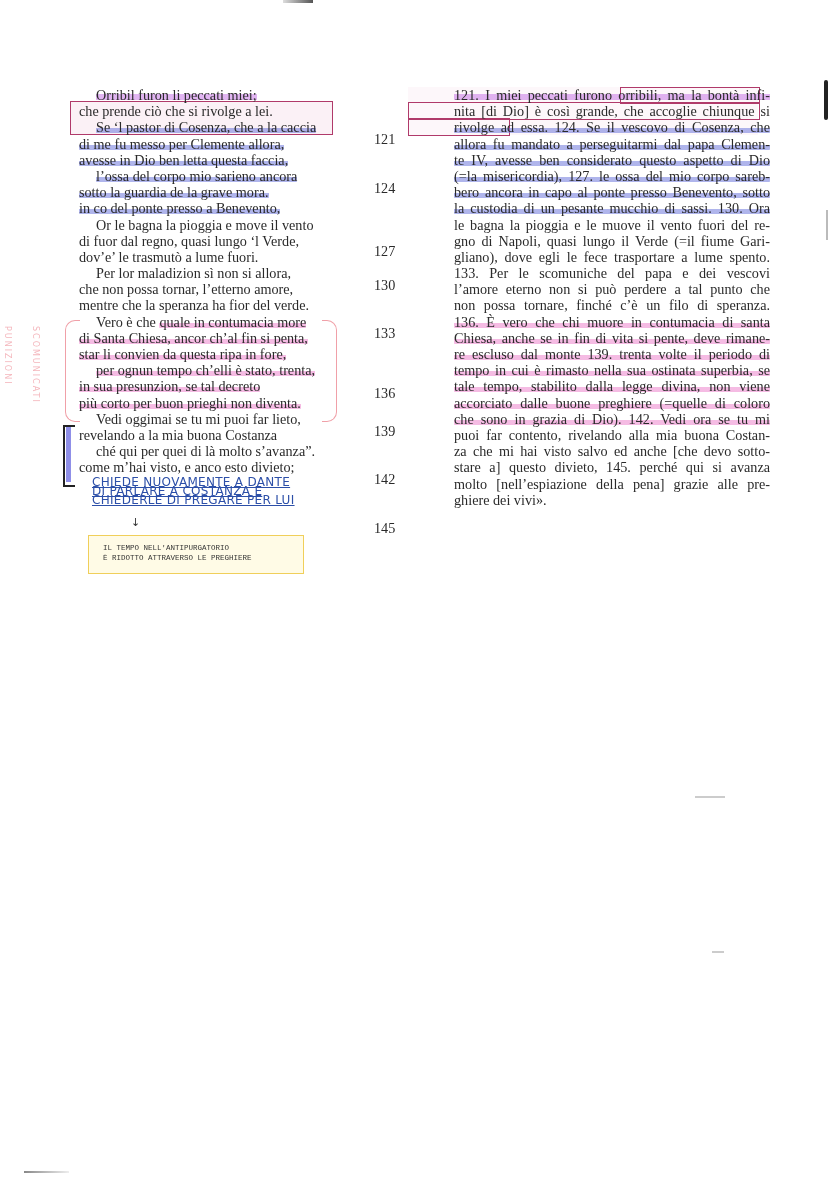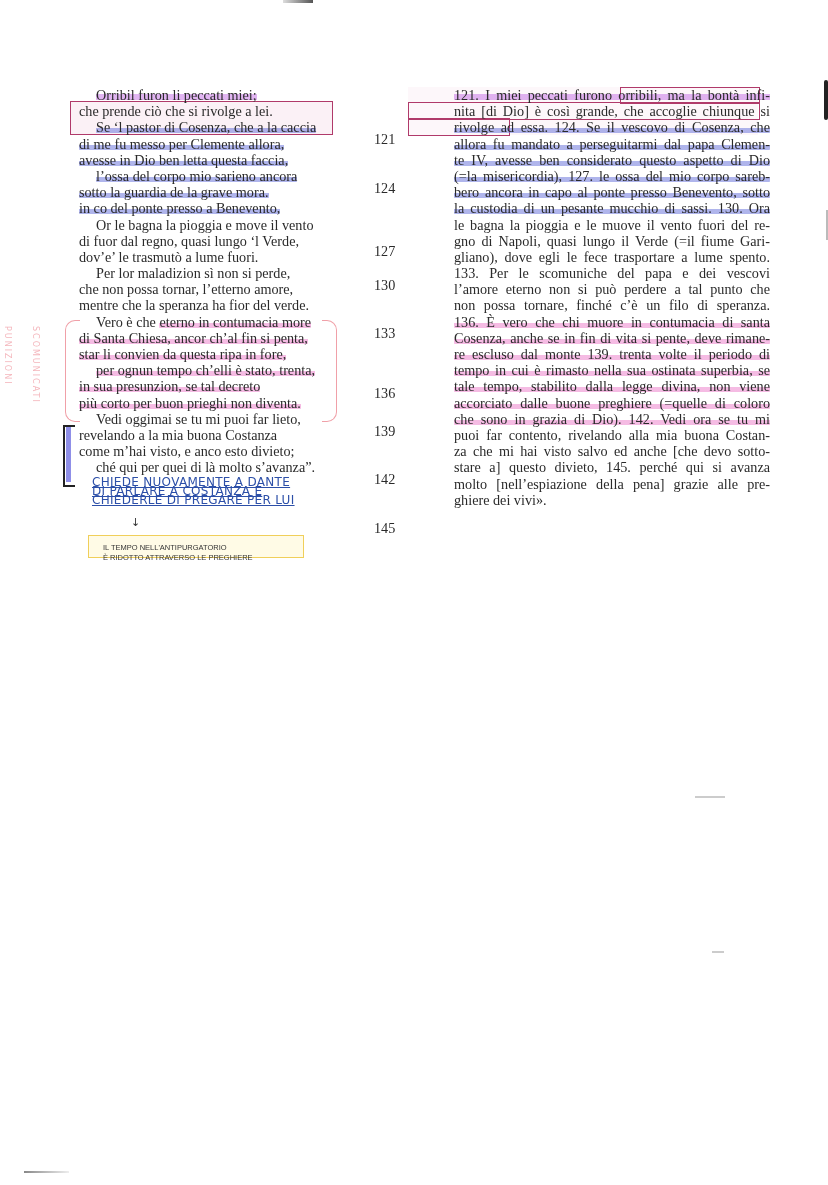--- a/index.html
+++ b/index.html
@@ -23,22 +23,22 @@
   .brace-left { position:absolute; left:65px; top:320px; width:14px; height:100px; border:1px solid #f0a0a8; border-right:none; border-radius:10px 0 0 10px; }
   .brace-right { position:absolute; left:322px; top:320px; width:14px; height:100px; border:1px solid #f0a0a8; border-left:none; border-radius:0 10px 10px 0; }
 
   .vert-note { position:absolute; writing-mode:vertical-rl; font-family:"DejaVu Sans", sans-serif; font-size:8px; letter-spacing:2px; color:#f4b6bc; }
 
   .bracket-blue { position:absolute; left:63px; top:425px; width:10px; height:58px; border:2px solid #222; border-right:none; background:transparent; }
   .bracket-fill { position:absolute; left:66px; top:427px; width:5px; height:55px; background:#8f8fe8; }
 
   .margin-note { position:absolute; left:92px; top:478px; font-family:"DejaVu Sans", sans-serif; font-size:12px; line-height:9px; color:#2c4fa8; letter-spacing:0.3px; text-transform:uppercase;text-decoration:underline; }
   .arrow-down { position:absolute; left:131px; top:516px; font-size:11px; color:#333; font-family:"DejaVu Sans", sans-serif; }
-  .yellow-box { position:absolute; left:88px; top:535px; width:216px; height:23px; background:#fffbe6; border:1.4px solid #f0cf5a; box-sizing:border-box;
-                font-family:Liberation Sans, sans-serif; font-size:7.5px; line-height:10px; color:#333; padding:7px 9px 0 14px; text-transform:uppercase; }
+  .yellow-box { position:absolute; left:88px; top:535px; width:216px; height:39px; background:#fffbe6; border:1.4px solid #f0cf5a; box-sizing:border-box;
+                font-family:Liberation Mono, monospace; font-size:7.5px; line-height:10px; color:#333; padding:7px 9px 0 14px; text-transform:uppercase; }
 
   .linenos { position:absolute; left:374px; top:87px; font-size:14.2px; width:28px; }
   .linenos div { position:absolute; left:0;margin-top:44px; }
 
   .prose { position:absolute; left:414px; top:87px; width:316px; font-size:14.2px; line-height:16.2px; text-align:justify;margin-left:40px; }
   .prose .pl { white-space:nowrap; height:16.2px; text-align:justify; text-align-last:justify; }
   .prose .pl.last { text-align-last:left; }
 </style>
 </head>
 <body>
@@ -66,33 +66,33 @@
   <div class="line"><span>che prende ciò che si rivolge a lei.</span></div>
   <div class="line indent"><span class="hl-blue">Se ‘l pastor di Cosenza, che a la caccia</span></div>
   <div class="line"><span class="hl-blue">di me fu messo per Clemente allora,</span></div>
   <div class="line"><span class="hl-blue">avesse in Dio ben letta questa faccia,</span></div>
   <div class="line indent"><span class="hl-blue">l’ossa del corpo mio sarieno ancora</span></div>
   <div class="line"><span class="hl-blue">sotto la guardia de la grave mora.</span></div>
   <div class="line"><span class="hl-blue">in co del ponte presso a Benevento,</span></div>
   <div class="line indent"><span>Or le bagna la pioggia e move il vento</span></div>
   <div class="line"><span>di fuor dal regno, quasi lungo ‘l Verde,</span></div>
   <div class="line"><span>dov’e’ le trasmutò a lume fuori.</span></div>
-  <div class="line indent"><span>Per lor maladizion sì non si perde,</span></div>
+  <div class="line indent"><span>Per lor maladizion sì non si allora,</span></div>
   <div class="line"><span>che non possa tornar, l’etterno amore,</span></div>
   <div class="line"><span>mentre che la speranza ha fior del verde.</span></div>
-  <div class="line indent"><span>Vero è che </span><span class="hl-pink">eterno in contumacia more</span></div>
+  <div class="line indent"><span>Vero è che </span><span class="hl-pink">quale in contumacia more</span></div>
   <div class="line"><span class="hl-pink">di Santa Chiesa, ancor ch’al fin si penta,</span></div>
   <div class="line"><span class="hl-pink">star li convien da questa ripa in fore,</span></div>
   <div class="line indent"><span class="hl-pink">per ognun tempo ch’elli è stato, trenta,</span></div>
   <div class="line"><span class="hl-pink">in sua presunzion, se tal decreto</span></div>
   <div class="line"><span class="hl-pink">più corto per buon prieghi non diventa.</span></div>
   <div class="line indent"><span>Vedi oggimai se tu mi puoi far lieto,</span></div>
   <div class="line"><span>revelando a la mia buona Costanza</span></div>
+  <div class="line indent"><span>ché qui per quei di là molto s’avanza”.</span></div>
   <div class="line"><span>come m’hai visto, e anco esto divieto;</span></div>
-  <div class="line indent"><span>ché qui per quei di là molto s’avanza”.</span></div>
 </div>
 
 <div class="margin-note">
   <div>Chiede nuovamente a Dante</div>
   <div>di parlare a Costanza e</div>
   <div>chiederle di pregare per lui</div>
 </div>
 <div class="arrow-down">↓</div>
 <div class="yellow-box">
   <div>Il tempo nell'Antipurgatorio</div>
@@ -125,21 +125,21 @@
   <div class="pl"><span class="hl-blue">(=la misericordia), 127. le ossa del mio corpo sareb-</span></div>
   <div class="pl"><span class="hl-blue">bero ancora in capo al ponte presso Benevento, sotto</span></div>
   <div class="pl"><span class="hl-blue">la custodia di un pesante mucchio di sassi. 130. Ora</span></div>
   <div class="pl"><span>le bagna la pioggia e le muove il vento fuori del re-</span></div>
   <div class="pl"><span>gno di Napoli, quasi lungo il Verde (=il fiume Gari-</span></div>
   <div class="pl"><span>gliano), dove egli le fece trasportare a lume spento.</span></div>
   <div class="pl"><span>133. Per le scomuniche del papa e dei vescovi</span></div>
   <div class="pl"><span>l’amore eterno non si può perdere a tal punto che</span></div>
   <div class="pl"><span>non possa tornare, finché c’è un filo di speranza.</span></div>
   <div class="pl"><span class="hl-pink">136. È vero che chi muore in contumacia di santa</span></div>
-  <div class="pl"><span class="hl-pink">Cosenza, anche se in fin di vita si pente, deve rimane-</span></div>
+  <div class="pl"><span class="hl-pink">Chiesa, anche se in fin di vita si pente, deve rimane-</span></div>
   <div class="pl"><span class="hl-pink">re escluso dal monte 139. trenta volte il periodo di</span></div>
   <div class="pl"><span class="hl-pink">tempo in cui è rimasto nella sua ostinata superbia, se</span></div>
   <div class="pl"><span class="hl-pink">tale tempo, stabilito dalla legge divina, non viene</span></div>
   <div class="pl"><span class="hl-pink">accorciato dalle buone preghiere (=quelle di coloro</span></div>
   <div class="pl"><span class="hl-pink">che sono in grazia di Dio). 142. Vedi ora se tu mi</span></div>
   <div class="pl"><span>puoi far contento, rivelando alla mia buona Costan-</span></div>
   <div class="pl"><span>za che mi hai visto salvo ed anche [che devo sotto-</span></div>
   <div class="pl"><span>stare a] questo divieto, 145. perché qui si avanza</span></div>
   <div class="pl"><span>molto [nell’espiazione della pena] grazie alle pre-</span></div>
   <div class="pl last"><span>ghiere dei vivi».</span></div>

